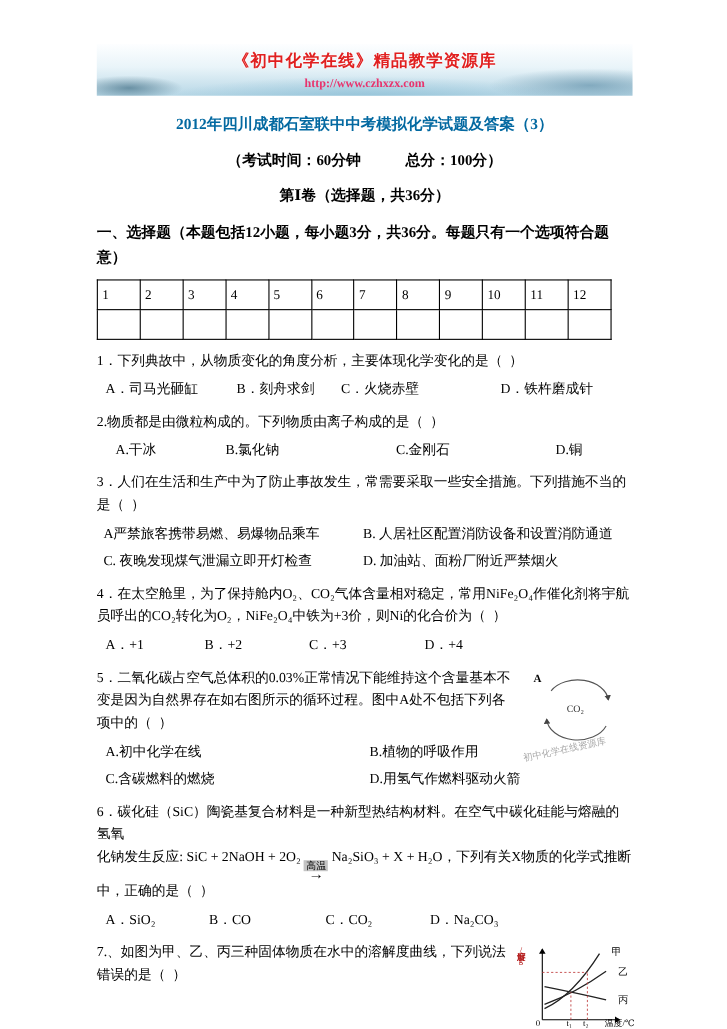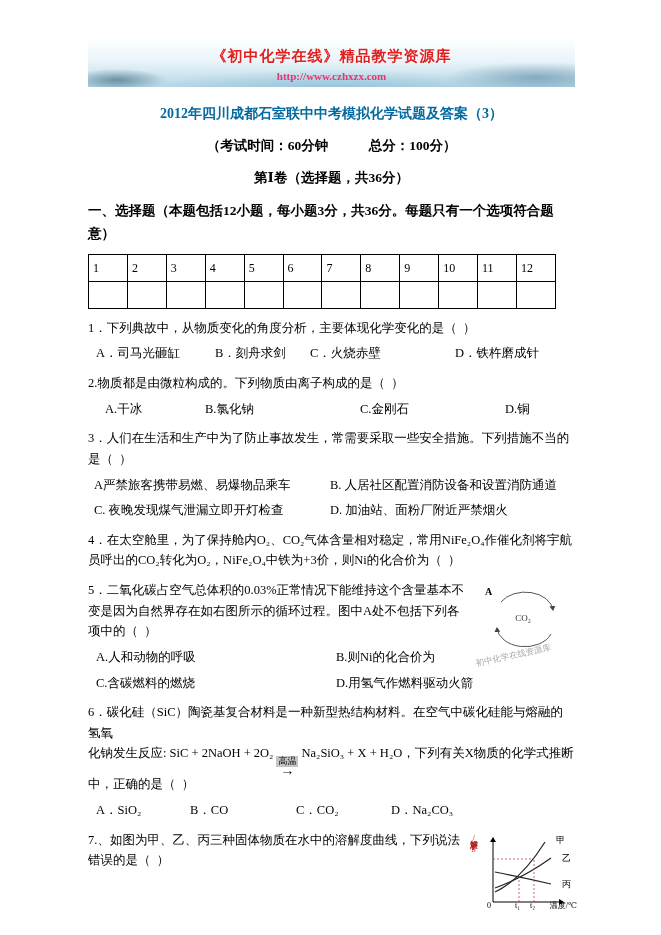--- a/index.html
+++ b/index.html
@@ -124,40 +124,43 @@
     <div class="opts" style="padding-left:6px">
       <span class="opt" style="width:236px">A严禁旅客携带易燃、易爆物品乘车</span><span class="opt">B. 人居社区配置消防设备和设置消防通道</span>
     </div>
     <div class="opts" style="padding-left:6px">
       <span class="opt" style="width:236px">C. 夜晚发现煤气泄漏立即开灯检查</span><span class="opt">D. 加油站、面粉厂附近严禁烟火</span>
     </div>
   </div>
 
   <div class="question">
     <p class="q-stem">4．在太空舱里，为了保持舱内O₂、CO₂气体含量相对稳定，常用NiFe₂O₄作催化剂将宇航员呼出的CO₂转化为O₂，NiFe₂O₄中铁为+3价，则Ni的化合价为（  ）</p>
+    <div class="opts" style="padding-left:8px">
+      <span class="opt" style="width:90px">A．+1</span><span class="opt" style="width:95px">B．+2</span><span class="opt" style="width:105px">C．+3</span><span class="opt">D．+4</span>
+    </div>
   </div>
 
   <div class="question clearfix">
     <div class="fig-cycle">
       <svg width="104" height="82" viewBox="0 0 104 82">
         <defs>
           <marker id="ah1" markerWidth="6" markerHeight="6" refX="4" refY="3" orient="auto">
             <path d="M0,0 L5,3 L0,6 z" fill="#444"></path>
           </marker>
         </defs>
         <path d="M 30 20 A 28 20 0 0 1 82 28" fill="none" stroke="#555" stroke-width="1" marker-end="url(#ah1)"></path>
         <path d="M 80 52 A 28 20 0 0 1 26 46" fill="none" stroke="#555" stroke-width="1" marker-end="url(#ah1)"></path>
       </svg>
       <span class="cycle-a">A</span>
       <span class="cycle-center">CO₂</span>
       <span class="cycle-watermark">初中化学在线资源库</span>
     </div>
     <p class="q-stem">5．二氧化碳占空气总体积的0.03%正常情况下能维持这个含量基本不变是因为自然界存在如右图所示的循环过程。图中A处不包括下列各项中的（  ）</p>
     <div class="opts" style="padding-left:8px">
-      <span class="opt" style="width:240px">A.人和动物的呼吸</span><span class="opt">B.则Ni的化合价为</span>
+      <span class="opt" style="width:240px">A.初中化学在线</span><span class="opt">B.植物的呼吸作用</span>
     </div>
     <div class="opts" style="padding-left:8px">
       <span class="opt" style="width:240px">C.含碳燃料的燃烧</span><span class="opt">D.用氢气作燃料驱动火箭</span>
     </div>
   </div>
 
   <div class="question">
     <p class="q-stem">6．碳化硅（SiC）陶瓷基复合材料是一种新型热结构材料。在空气中碳化硅能与熔融的氢氧</p>
     <p class="q-stem"><span>化钠发生反应: SiC + 2NaOH + 2O₂</span><span class="rxn"><span class="rxn-cond">高温</span><span class="rxn-arrow">→</span></span><span>Na₂SiO₃ + X + H₂O，下列有关X物质的化学式推断</span></p>
     <p class="q-stem">中，正确的是（  ）</p>

